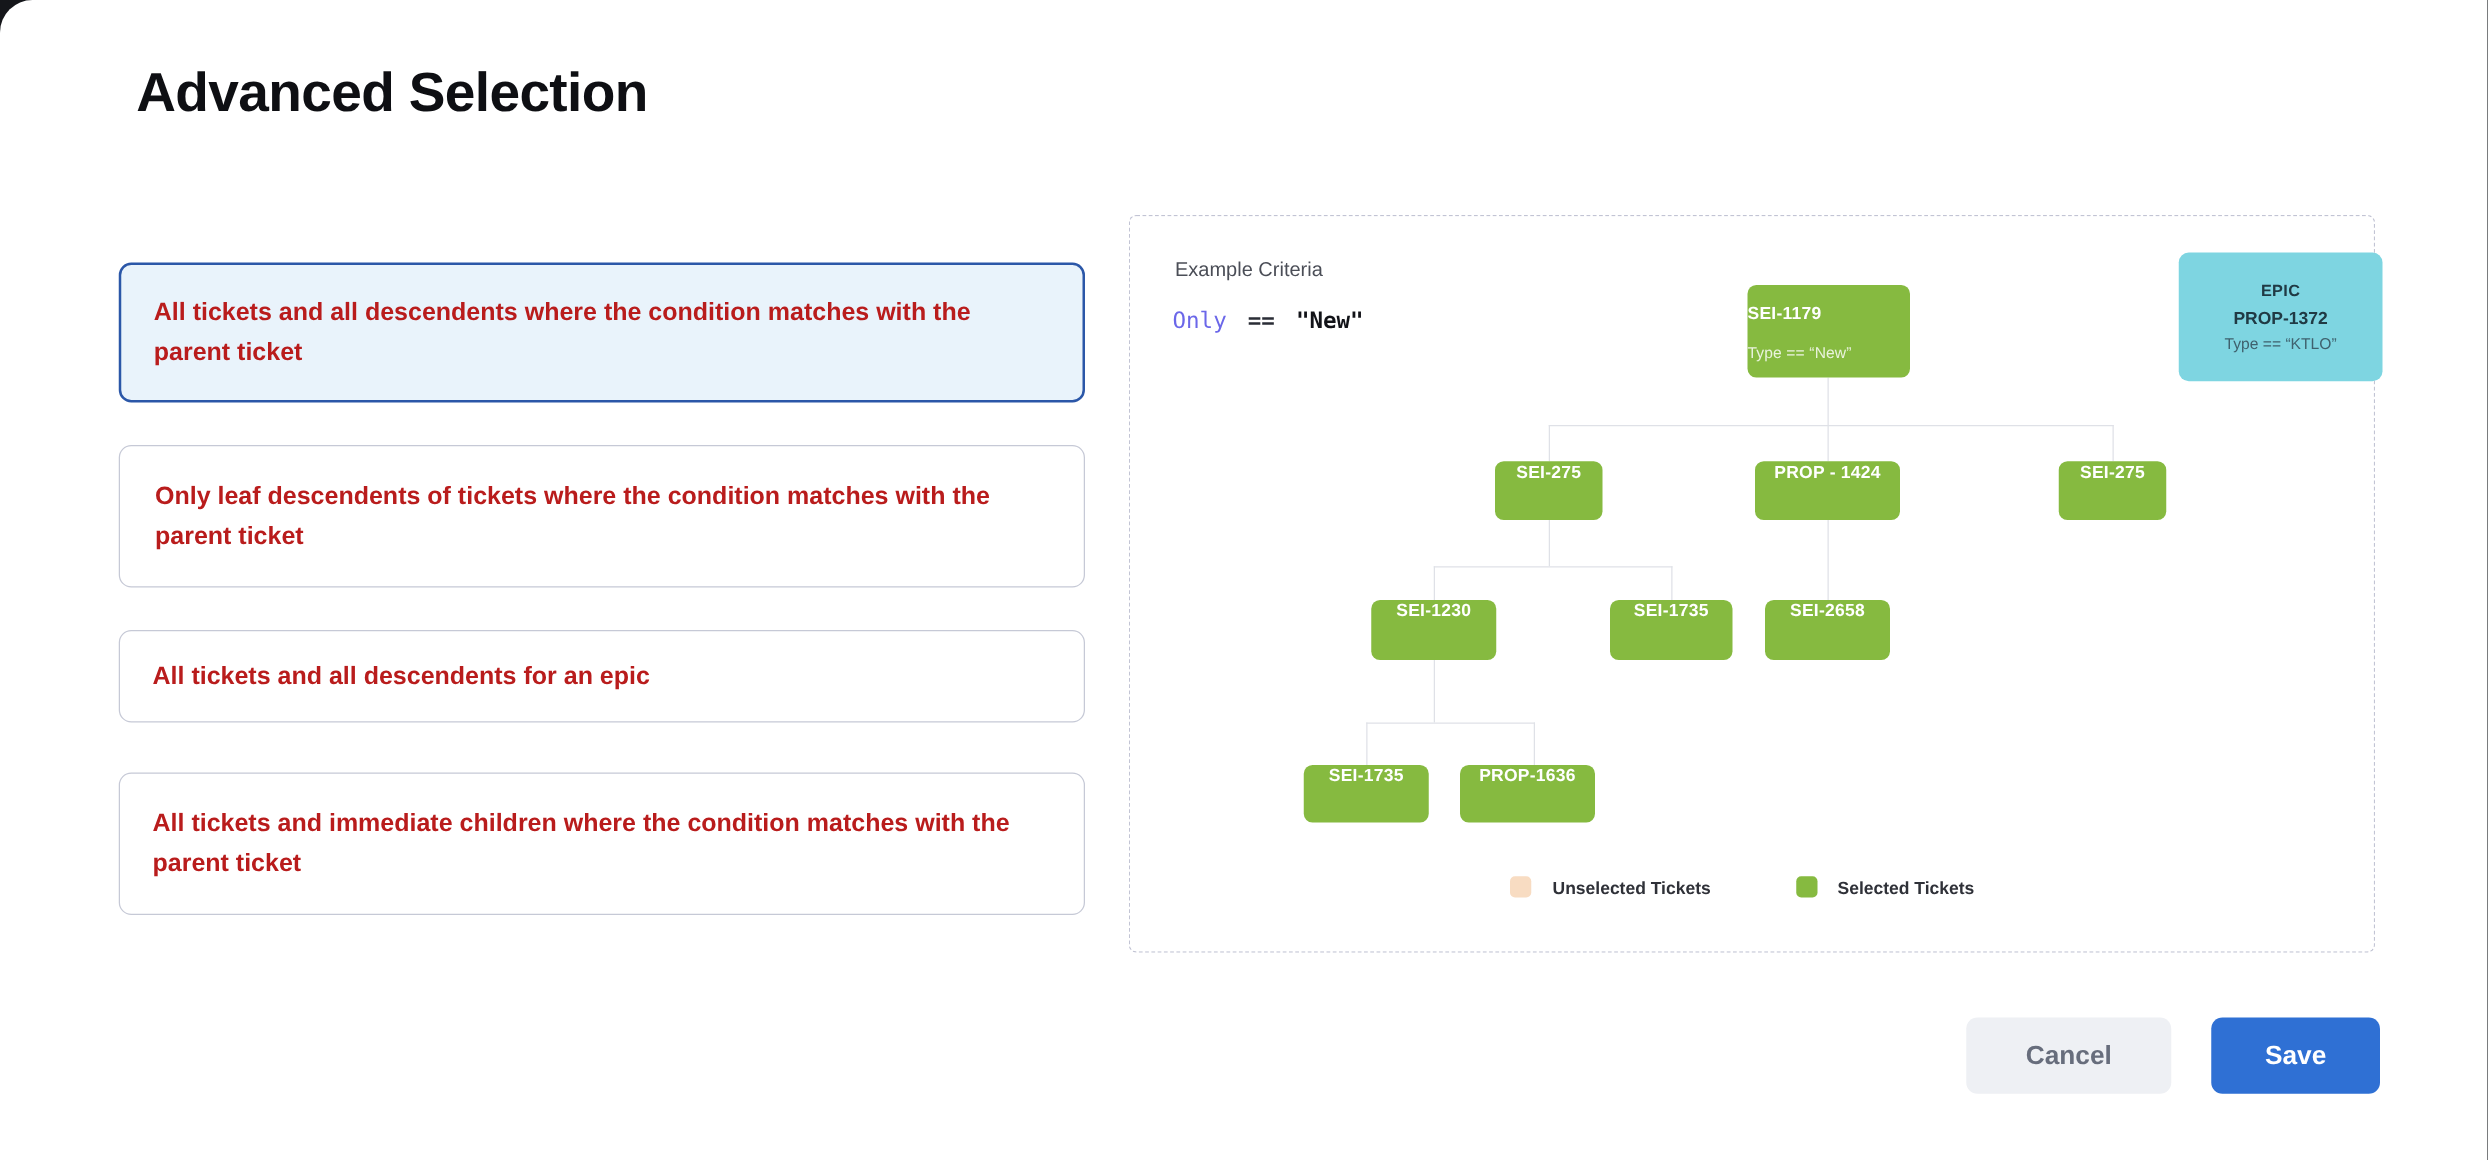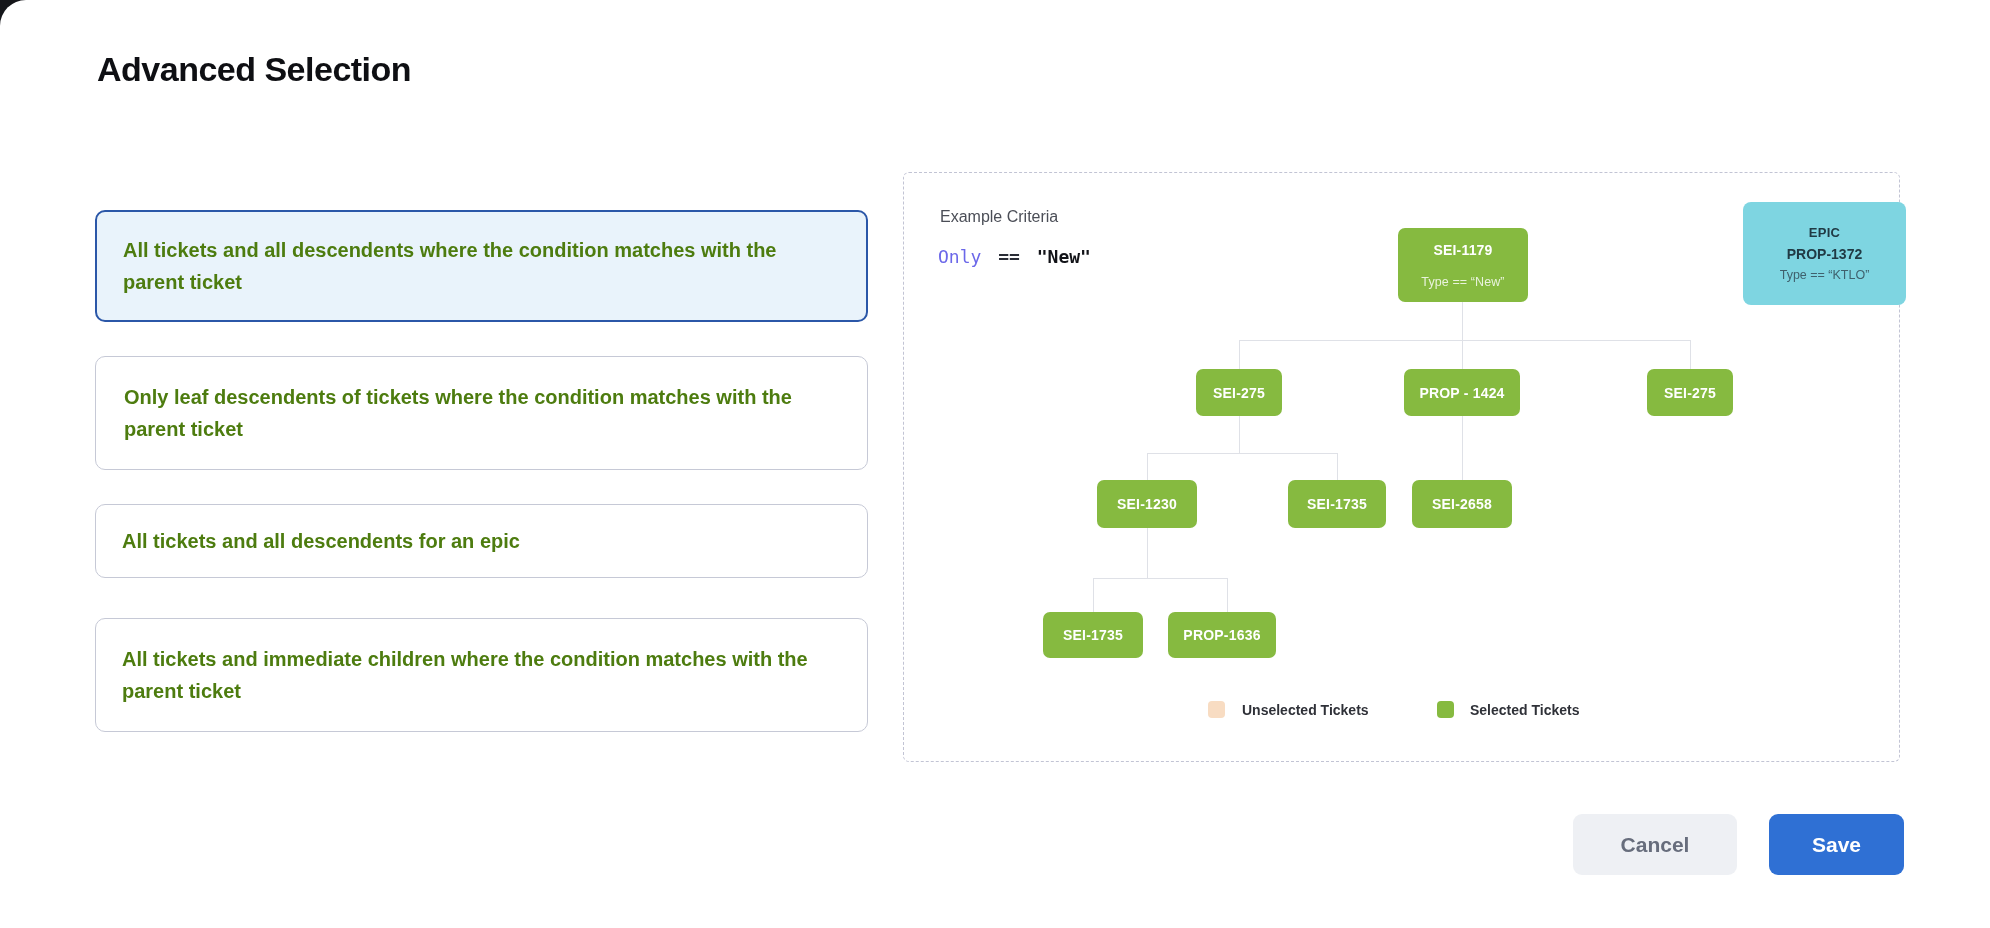--- a/index.html
+++ b/index.html
@@ -1,49 +1,49 @@
 <!DOCTYPE html>
 <html><head>
 <meta charset="utf-8">
 <style>
   html,body{margin:0;padding:0;background:#15161a;}
   .stage{position:relative;width:1990px;height:928px;background:#ffffff;
          border-top-left-radius:26px;overflow:hidden;
          font-family:"Liberation Sans",sans-serif;}
 
   
-  .title{position:absolute;left:97px;top:50px;font-size:34px;font-weight:700;
+  .title{position:absolute;left:109px;top:50px;font-size:44px;font-weight:700;
          color:#0e0f13;letter-spacing:-0.5px;}
 
   
   .card{position:absolute;left:95px;width:773px;box-sizing:border-box;
         background:#ffffff;border:1.6px solid #c6c9d6;border-radius:10px;
         padding:24px 26px;font-size:20px;line-height:32px;font-weight:600;
-        color:#4d7c0f;cursor:pointer;display:flex;align-items:center;}
+        color:#b91c1c;cursor:pointer;display:flex;align-items:center;}
   .card.selected{background:#e9f3fb;border:2px solid #2b57a8;}
   .card-1{top:210px;height:112px;}
   .card-2{top:356px;height:114px;padding-left:28px;}
   .card-3{top:504px;height:74px;}
   .card-4{top:618px;height:114px;}
 
   
   .panel{position:absolute;left:903px;top:172px;width:997px;height:590px;
          border:1.6px dashed #c2c4d4;border-radius:6px;box-sizing:border-box;}
   .example-heading{position:absolute;left:940px;top:208px;font-size:16px;
          color:#4b4e57;}
   .criteria{position:absolute;left:938px;top:246px;
          font-family:"DejaVu Sans Mono",monospace;font-size:18px;color:#16181d;}
   .criteria .tok-field{color:#6b67e9;}
   .criteria .tok-op{color:#2a2d36;font-weight:700;padding:0 6px;}
   .criteria .tok-val{color:#121318;font-weight:700;}
 
   
   .node{position:absolute;background:#86ba40;border-radius:7px;color:#ffffff;
         font-size:14px;font-weight:700;letter-spacing:.2px;
-        display:flex;align-items:center;justify-content:center;text-align:center;}
+        display:flex;align-items:flex-start;justify-content:center;text-align:center;}
   .node .sub{font-weight:400;font-size:12.5px;color:rgba(255,255,255,.82);
         margin-top:17px;letter-spacing:.1px;}
   .node.root{flex-direction:column;}
 
   
   .epic{position:absolute;left:1743px;top:202px;width:163px;height:103px;
         background:#7ed5e1;border-radius:8px;display:flex;flex-direction:column;
         align-items:center;justify-content:center;gap:6px;}
   .epic .l1{font-size:13px;font-weight:700;color:#203a44;letter-spacing:.3px;}
   .epic .l2{font-size:14px;font-weight:700;color:#203a44;}

